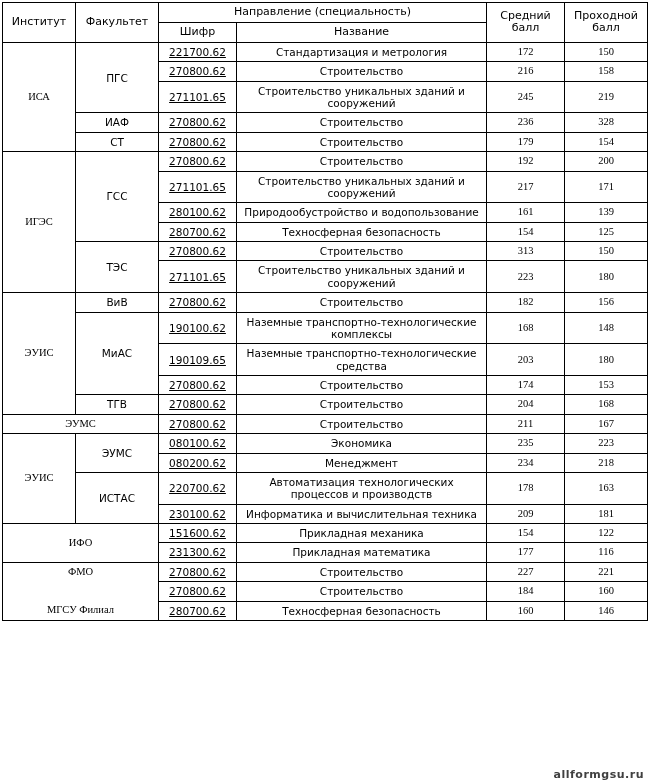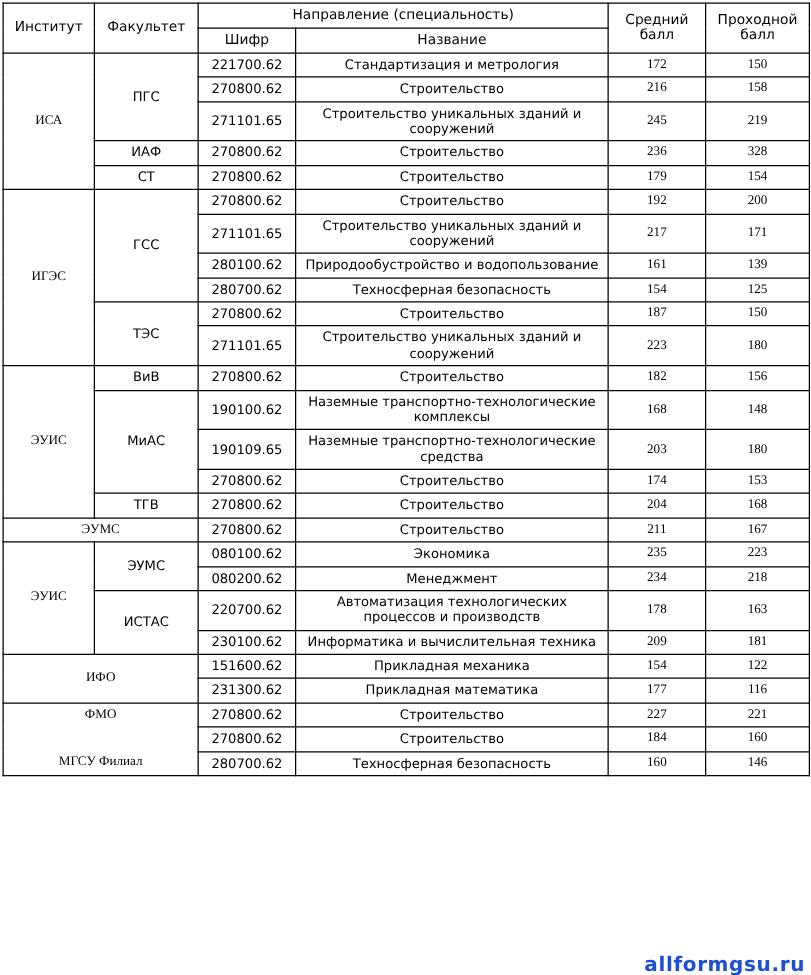--- a/index.html
+++ b/index.html
@@ -57,35 +57,35 @@
     font-weight: bold;
     font-size: 11px;
     padding: 4px 3px;
   }
   th.h-inst, th.h-fac { text-align: left; padding-left: 6px; }
   th.h-dir { text-align: center; }
   th.h-code { text-align: left; padding-left: 6px; }
   th.h-name { text-align: left; padding-left: 8px; }
   th.h-avg, th.h-pass { text-align: center; }
 
-  td.code { text-align: left; padding-left: 6px; white-space: nowrap; }
+  td.code { text-align: left; padding-left: 6px; white-space: nowrap; text-decoration: underline; }
   td.name { text-align: center; padding-left: 6px; padding-right: 6px; }
   td.num  { text-align: center; font-family: Liberation Serif, serif; }
   td.inst { text-align: center; font-family: Liberation Serif, serif; }
   td.fac  { text-align: center; }
 
   .watermark {
     position: absolute;
     right: 4px;
     bottom: 1px;
     font-family: "DejaVu Sans", "Liberation Sans", sans-serif;
-    font-size: 16px;
+    font-size: 11px;
     font-weight: bold;
     letter-spacing: 0.5px;
-    color: #1d4ed8;
+    color: #404040;
     background: #ffffff;
     padding: 0 1px;
     line-height: 1.05;
   }
 </style>
 </head>
 <body>
 
 <div class="sheet">
 
@@ -181,21 +181,21 @@
         <tr>
           <td class="code">280700.62</td>
           <td class="name">Техносферная безопасность</td>
           <td class="num">154</td>
           <td class="num">125</td>
         </tr>
         <tr>
           <td class="fac" rowspan="2">ТЭС</td>
           <td class="code">270800.62</td>
           <td class="name">Строительство</td>
-          <td class="num">187</td>
+          <td class="num">313</td>
           <td class="num">150</td>
         </tr>
         <tr>
           <td class="code">271101.65</td>
           <td class="name">Строительство уникальных зданий и сооружений</td>
           <td class="num">223</td>
           <td class="num">180</td>
         </tr>
         <tr>
           <td class="inst" rowspan="5">

